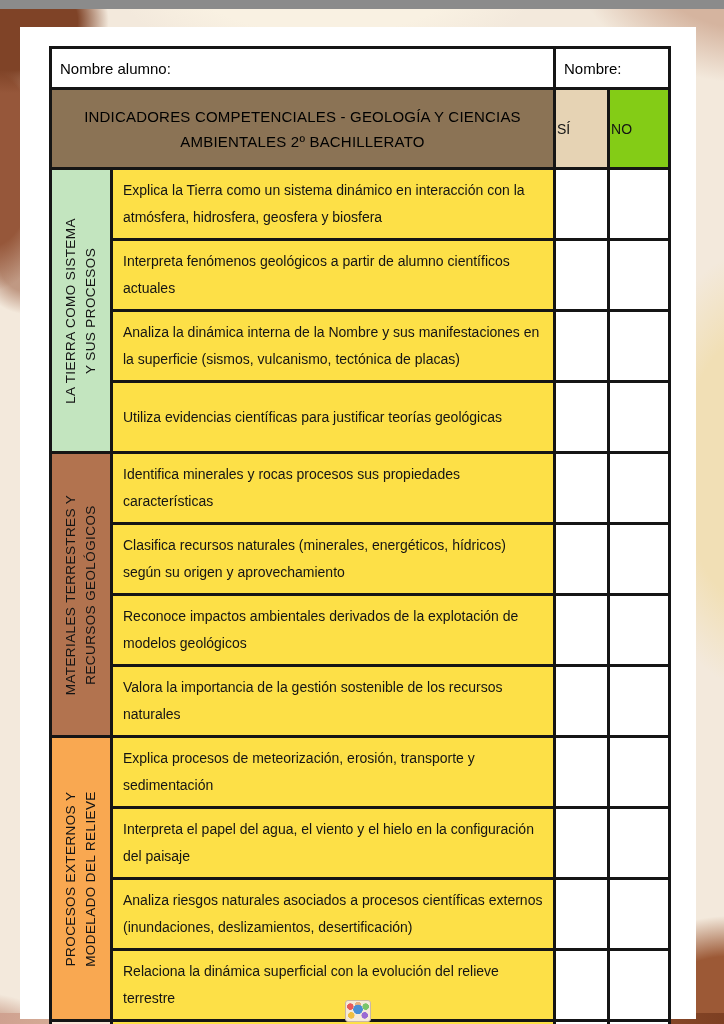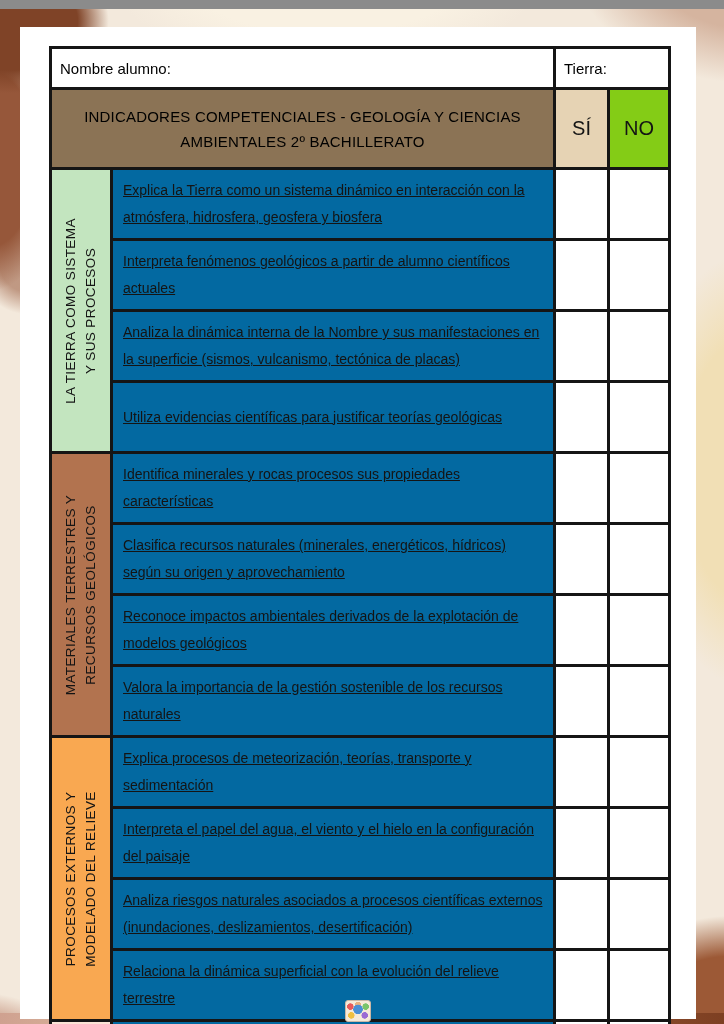--- a/index.html
+++ b/index.html
@@ -34,25 +34,25 @@
   col.c-text{width:443px;}
   col.c-yes{width:54px;}
   col.c-no{width:61px;}
   td.name-cell{height:34px;padding:2px 8px;font-size:15px;vertical-align:middle;background:#fff;}
   td.group-cell{padding:2px 8px;font-size:15px;vertical-align:middle;background:#fff;}
   td.title-cell{
     height:69px;text-align:center;vertical-align:middle;padding:4px 16px;
     font-size:15px;line-height:25px;letter-spacing:.2px;color:#000000;
   }
   td.yn-head{
-    text-align:center;vertical-align:middle;font-size:20px;color:#141414;
+    text-align:left;vertical-align:middle;font-size:14px;color:#141414;
   }
   td.txt{
     height:62px;padding:3px 6px 3px 10px;font-size:14px;line-height:27px;
-    vertical-align:middle;color:#141414;background:#0369a1;text-decoration:underline;
+    vertical-align:middle;color:#141414;background:#fde047;
   }
   td.ans{background:#fff;}
   td.side{position:relative;padding:0;}
   .rot{
     position:absolute;top:50%;left:50%;
     transform:translate(-50%,-50%) rotate(-90deg);
     white-space:nowrap;text-align:center;
     font-size:13.5px;letter-spacing:.4px;line-height:20px;color:#141414;
   }
   .logo{
@@ -86,21 +86,21 @@
           <col class="c-text">
           <col class="c-yes">
           <col class="c-no">
       </colgroup>
       <tbody>
         <tr>
           <td class="name-cell" colspan="2">
             <span>Nombre alumno:</span>
           </td>
           <td class="group-cell" colspan="2">
-            <span>Tierra:</span>
+            <span>Nombre:</span>
           </td>
         </tr>
         <tr>
           <td class="title-cell" colspan="2" id="title-cell" style="background: rgb(139, 115, 85);">INDICADORES COMPETENCIALES - GEOLOGÍA Y CIENCIAS AMBIENTALES 2º BACHILLERATO</td>
           <td class="yn-head" id="yes-head" style="background: rgb(230, 211, 180);">SÍ</td>
           <td class="yn-head" id="no-head" style="background: #84cc16;">NO</td>
         </tr>
       </tbody>
       <tbody id="rows-body">
           <tr>
@@ -155,21 +155,21 @@
             <td class="ans"></td>
             <td class="ans"></td>
           </tr>
           <tr>
             <td class="side" rowspan="4" style="background: rgb(249, 168, 81);">
               <div class="rot">
                 <div>PROCESOS EXTERNOS Y</div>
                 <div>MODELADO DEL RELIEVE</div>
               </div>
             </td>
-            <td class="txt">Explica procesos de meteorización, teorías, transporte y sedimentación</td>
+            <td class="txt">Explica procesos de meteorización, erosión, transporte y sedimentación</td>
             <td class="ans"></td>
             <td class="ans"></td>
           </tr>
           <tr>
             <td class="txt">Interpreta el papel del agua, el viento y el hielo en la configuración del paisaje</td>
             <td class="ans"></td>
             <td class="ans"></td>
           </tr>
           <tr>
             <td class="txt">Analiza riesgos naturales asociados a procesos científicas externos (inundaciones, deslizamientos, desertificación)</td>

